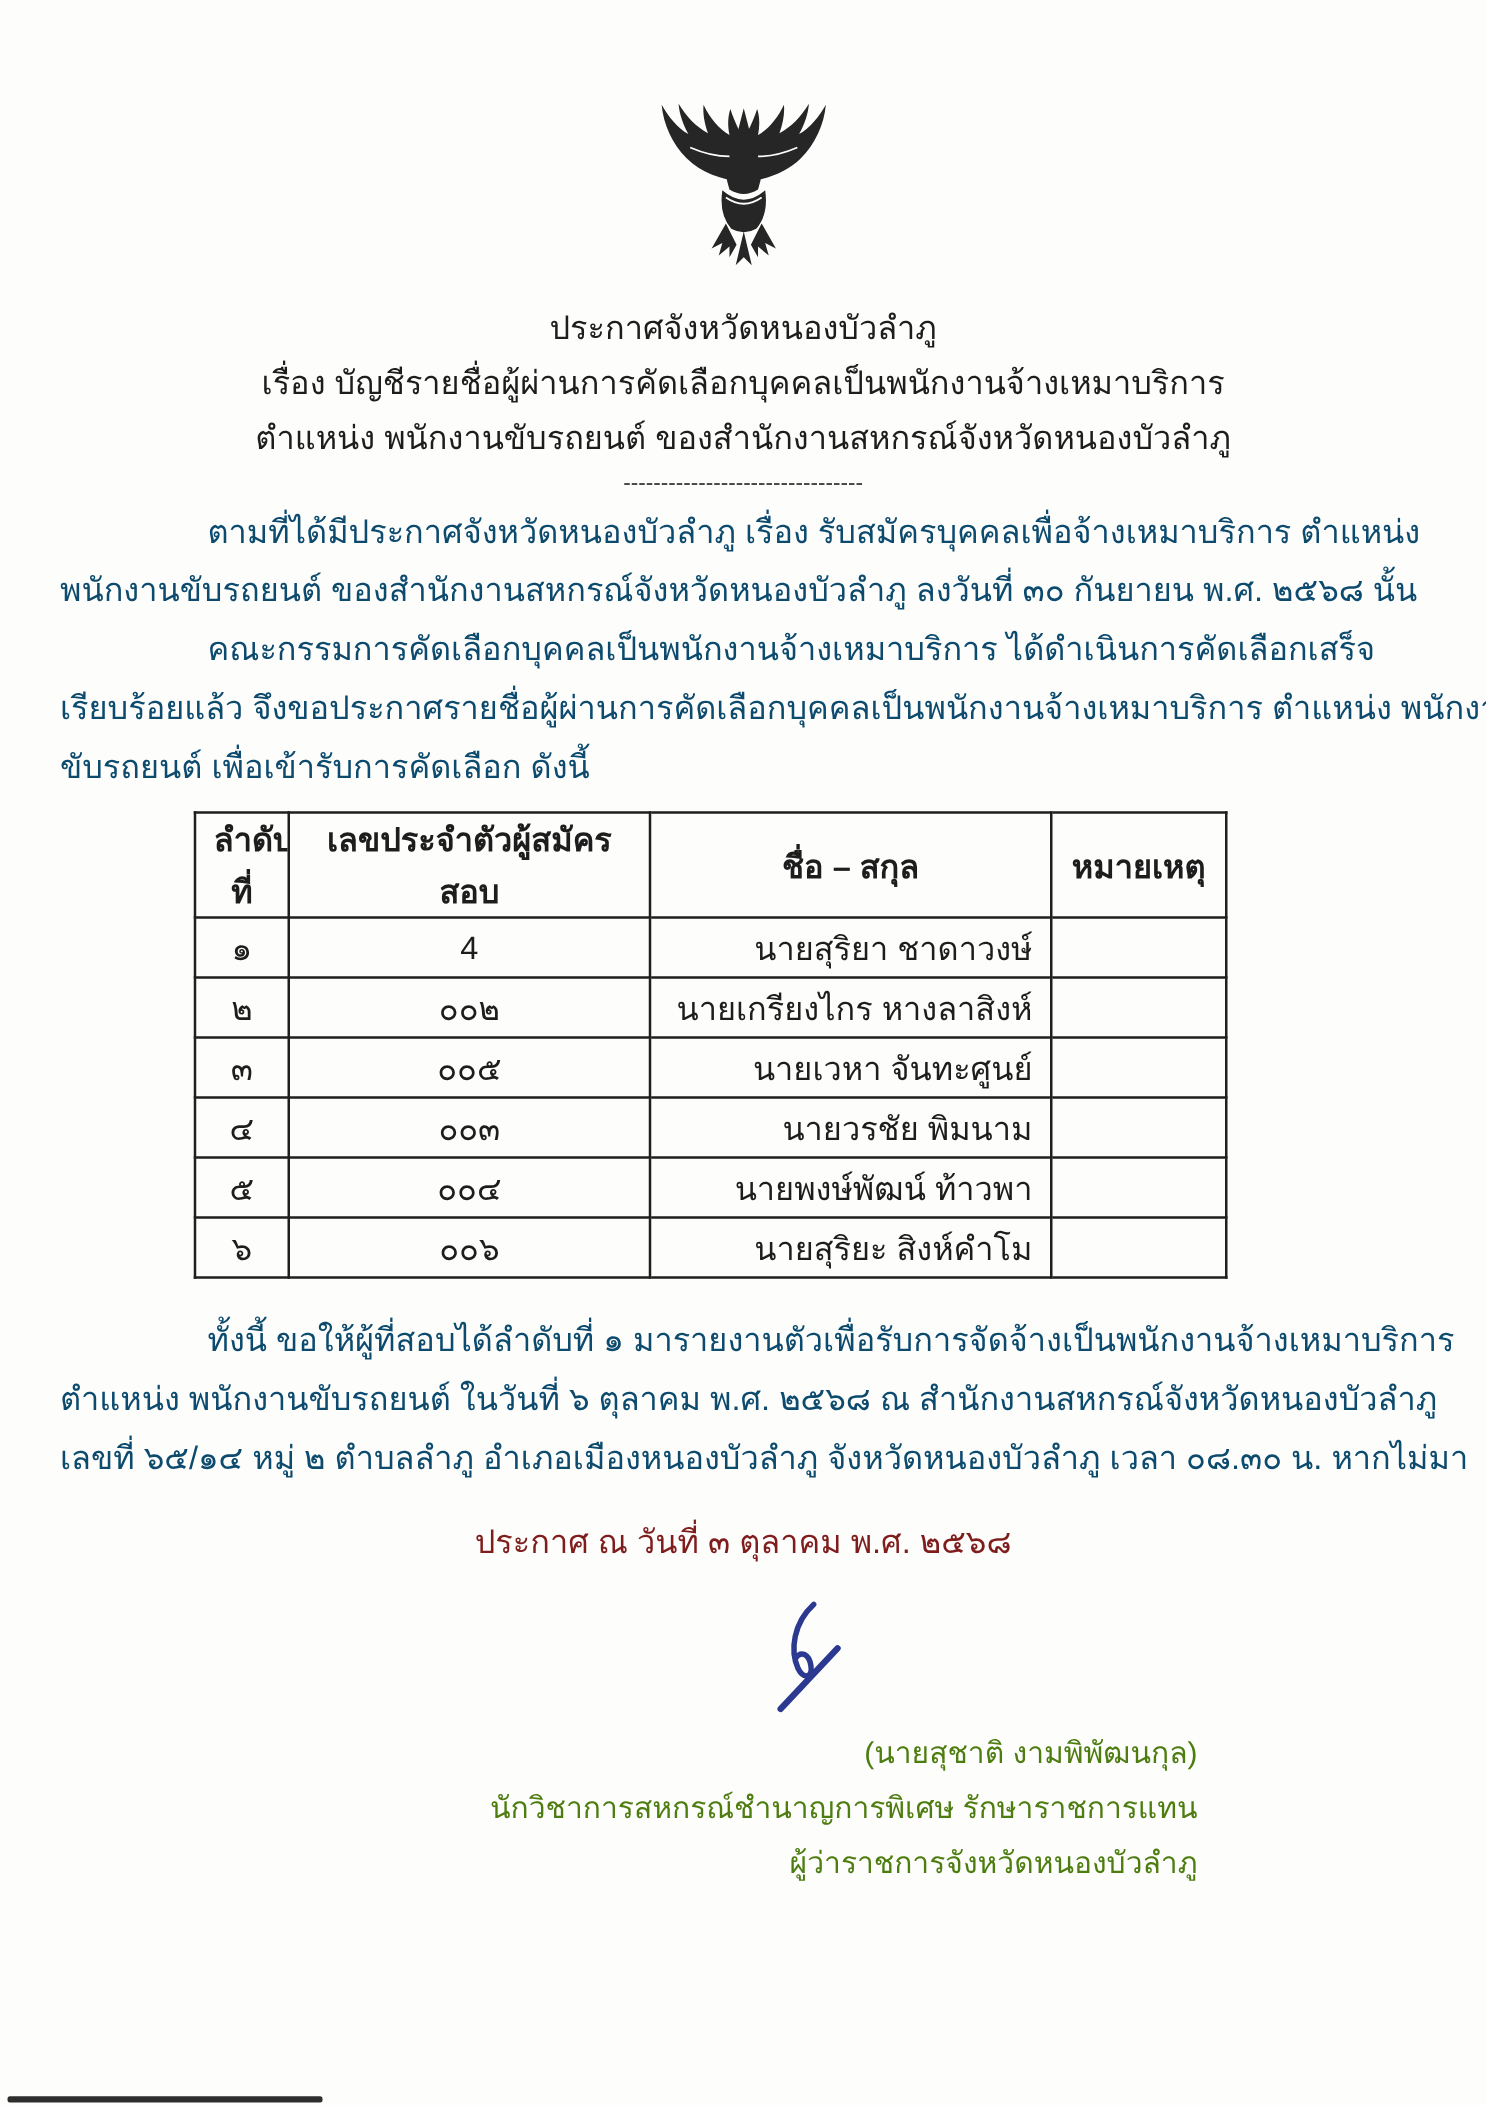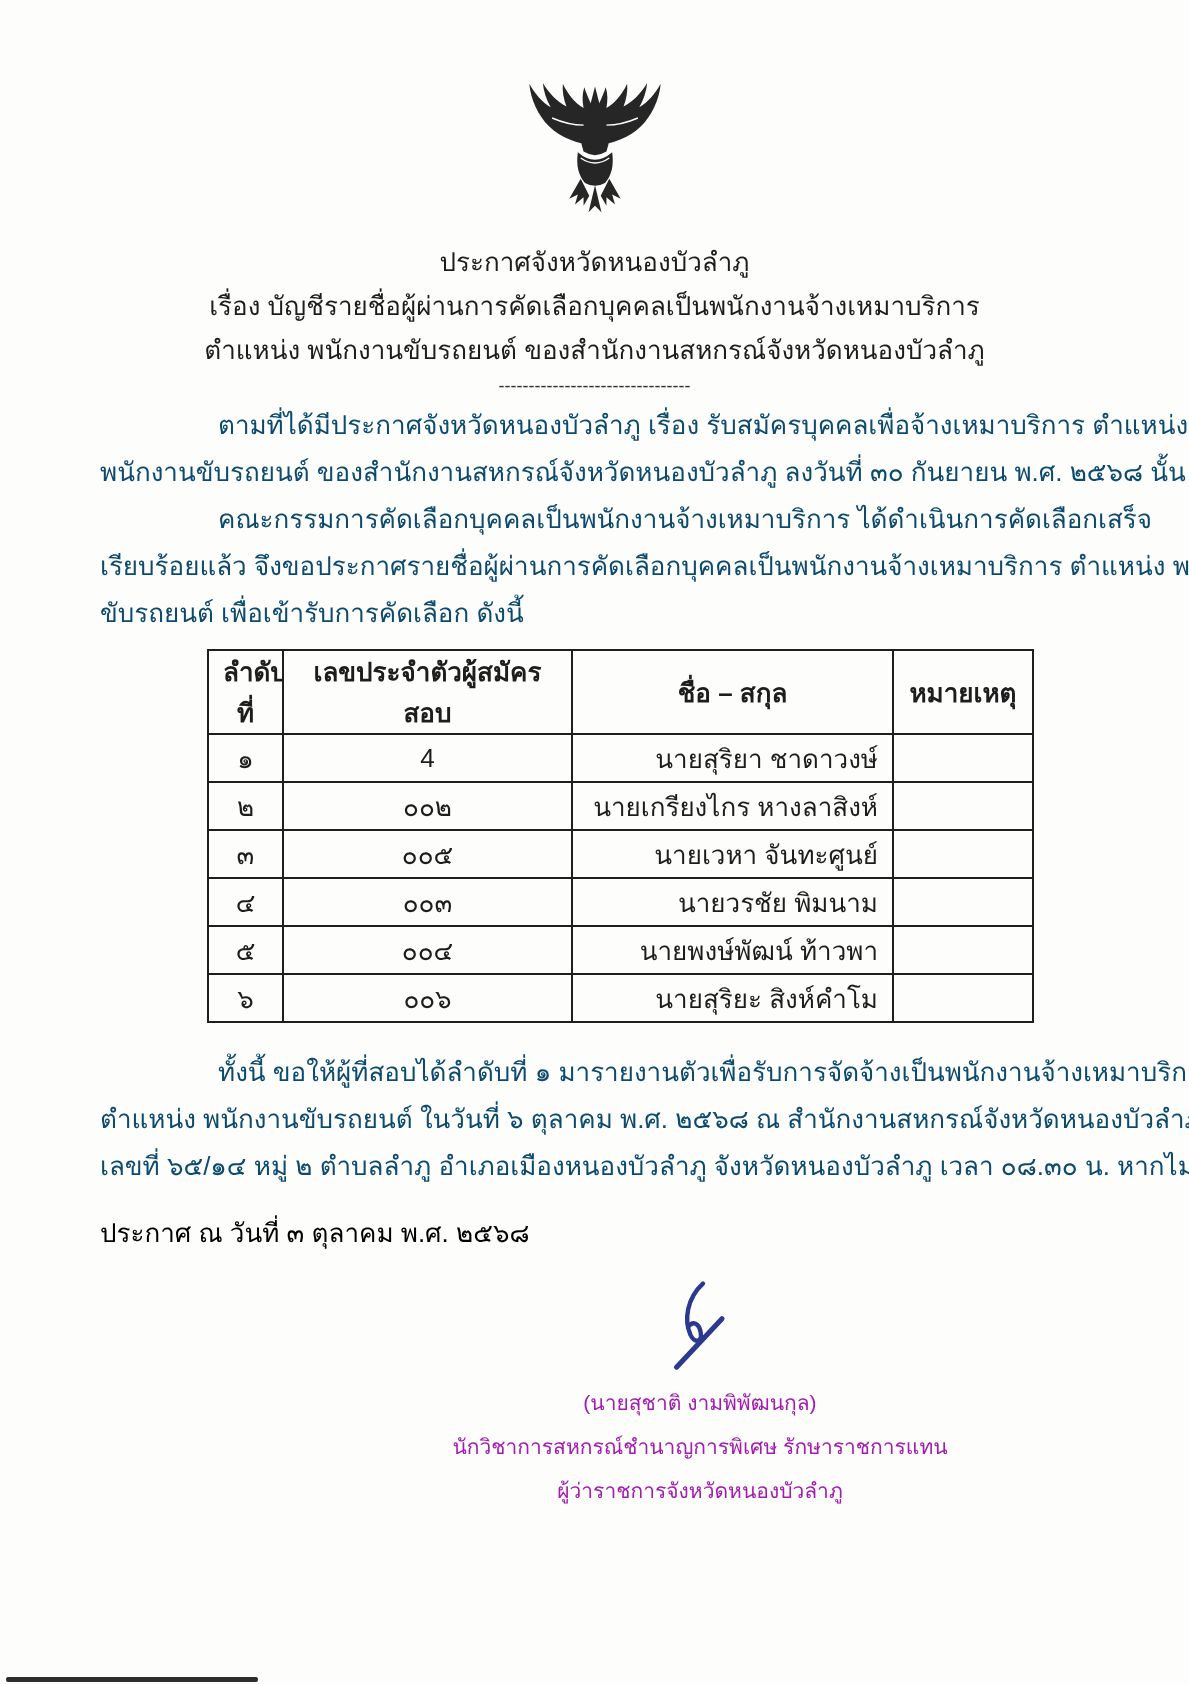--- a/index.html
+++ b/index.html
@@ -5,21 +5,21 @@
   html,body { margin:0; padding:0; background:#e8e8e8; }
   .page {
     position: relative;
     width: 1189px;
     height: 1684px;
     margin: 0 auto;
     background: #fdfdfc;
     color: #222;
     font-family: "Liberation Sans", "DejaVu Sans", sans-serif;
     box-sizing: border-box;
-    padding: 0 100px;
+    padding: 0 48px;
     overflow: hidden;
   }
   .emblem-wrap { text-align: center; padding-top: 78px; height: 152px; }
   .title-block { text-align: center; margin-top: 10px; }
   .title-line { font-size: 26px; line-height: 44px; font-weight: 500; color:#1d1d1d; }
   .separator { text-align:center; font-size: 18px; letter-spacing: 0px; line-height: 28px; color:#333; }
   .body-block { margin-top: 2px; }
   .body-line { font-size: 26px; line-height: 47px; color:#0c4a6e; white-space: nowrap; }
   .indent { padding-left: 118px; }
   table.result {
@@ -38,24 +38,24 @@
   }
   table.result th { font-weight: 600; height: 56px; text-align: center; }
   table.result td { height: 46px; }
   .col-seq   { width: 75px; }
   .col-id    { width: 289px; }
   .col-name  { width: 321px; }
   .col-note  { width: 140px; }
   td.c { text-align: center; }
   td.l { text-align: right; }
   .closing-block { margin-top: 26px; }
-  .announce-line { text-align: left; font-size: 26px; margin-top: 22px; color:#000000; }
+  .announce-line { text-align: center; font-size: 26px; margin-top: 22px; color:#7f1d1d; }
   .sig-block { width: 620px; margin-left: 290px; text-align: center; margin-top: 10px; }
   .sig-mark { height: 118px; display:flex; align-items:flex-end; justify-content:center; }
-  .sig-line { font-size: 21px; line-height: 44px; color:#a21caf; white-space: nowrap; }
+  .sig-line { font-size: 24px; line-height: 44px; color:#4d7c0f; white-space: nowrap; text-align: right; }
   .scan-edge {
     position: absolute; left: 6px; bottom: 2px;
     width: 252px; height: 5px; background: #2e2e2e; border-radius: 2px;
   }
 </style>
 </head>
 <body>
 
 <div class="page">
 

